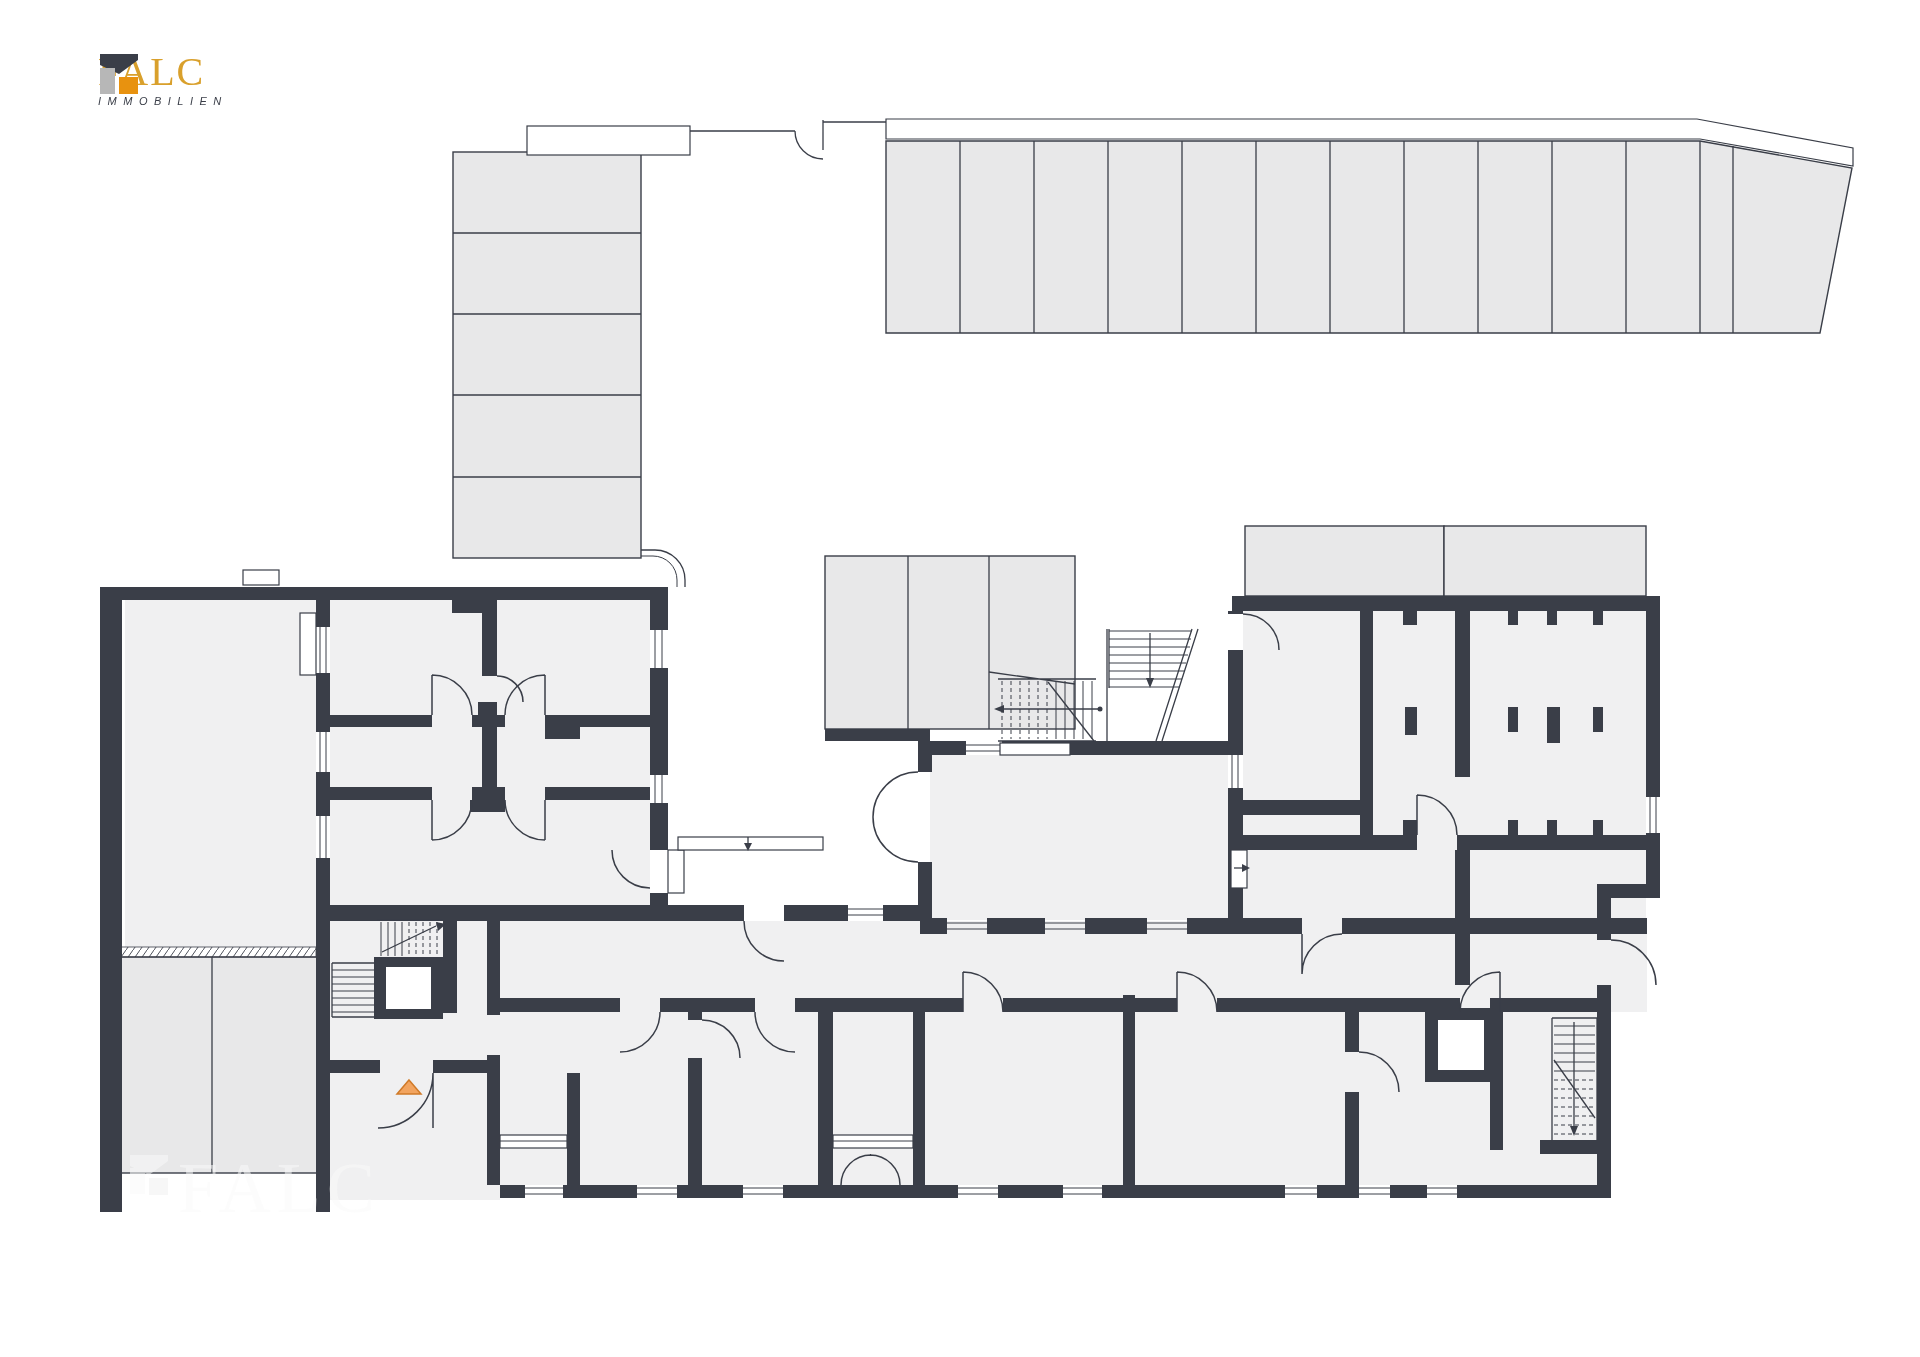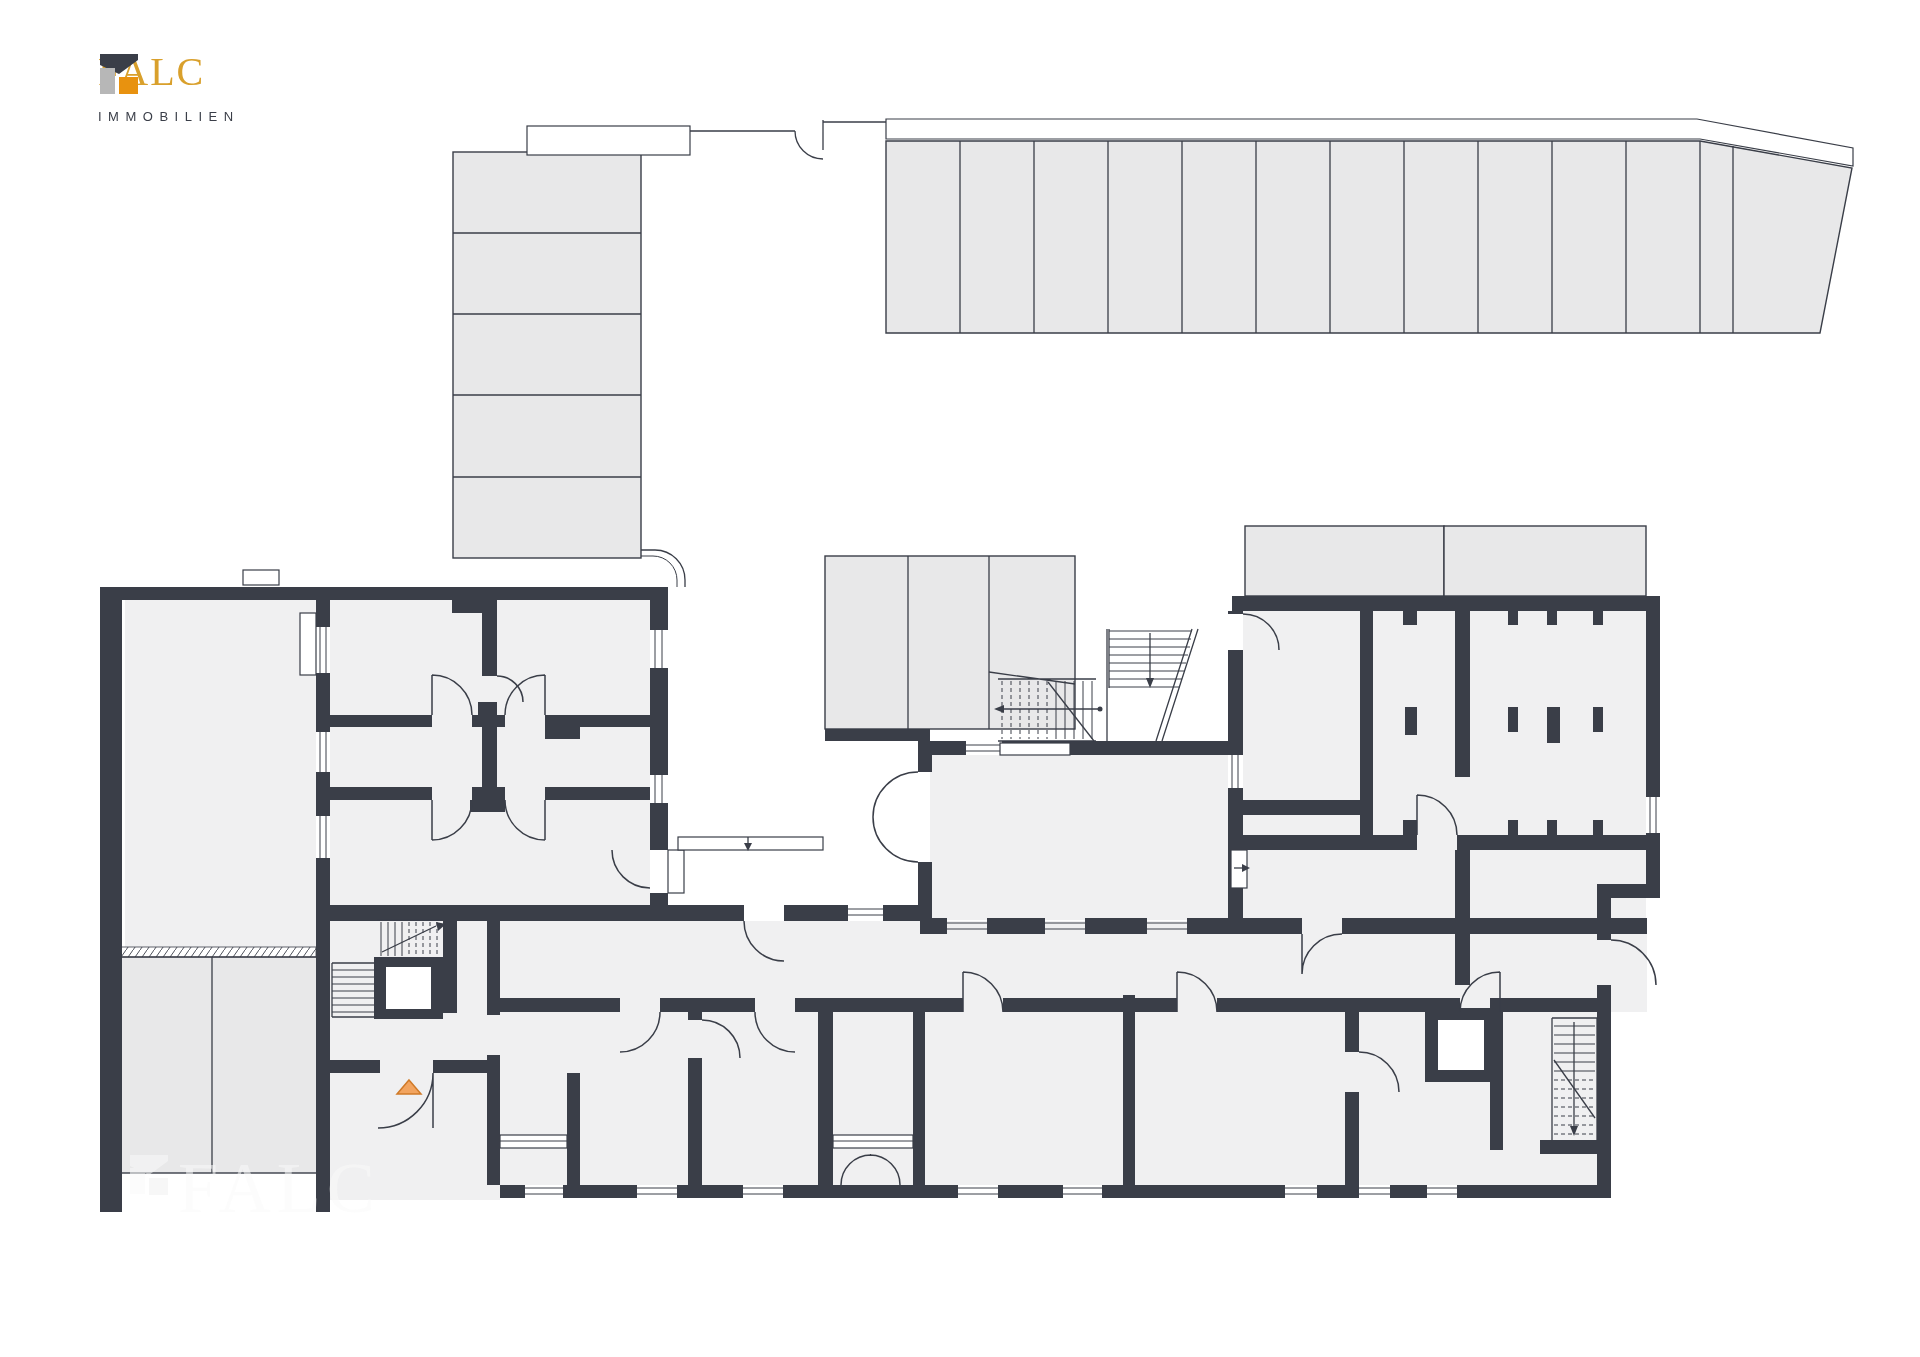--- a/index.html
+++ b/index.html
@@ -4,21 +4,21 @@
 <style>
   html,body{margin:0;padding:0;background:#fff;}
   .stage{position:relative;width:1920px;height:1357px;background:#fff;overflow:hidden;
          font-family:"Liberation Sans", sans-serif;}
   
   .logo{position:absolute;left:98px;top:52px;display:flex;align-items:flex-start;}
   .logo-icon{width:42px;height:44px;margin-right:8px;}
   .logo-texts{display:flex;flex-direction:column;}
   .logo-name{font-family:"Liberation Serif", serif;font-size:40px;line-height:40px;
              color:var(--gold);letter-spacing:2px;}
-  .logo-sub{font-size:13px;letter-spacing:6.5px;color:var(--dark);margin-top:17px;}
+  .logo-sub{font-size:11px;letter-spacing:6.5px;color:var(--dark);margin-top:3px;font-style:italic;}
   
   svg{position:absolute;left:0;top:0;}
   .wall{fill:var(--wall);}
   .floor{fill:var(--floor);}
   .park{fill:var(--parking);stroke:var(--wall);stroke-width:1.4;}
   .thin{stroke:var(--wall);stroke-width:1.3;fill:none;}
   .thin2{stroke:var(--wall);stroke-width:1;fill:none;}
   .arc{stroke:var(--wall);stroke-width:1.5;fill:none;}
   .glaz{stroke:var(--wall);stroke-width:1;fill:none;}
   .dash{stroke:var(--wall);stroke-width:1;fill:none;stroke-dasharray:4 3;}

